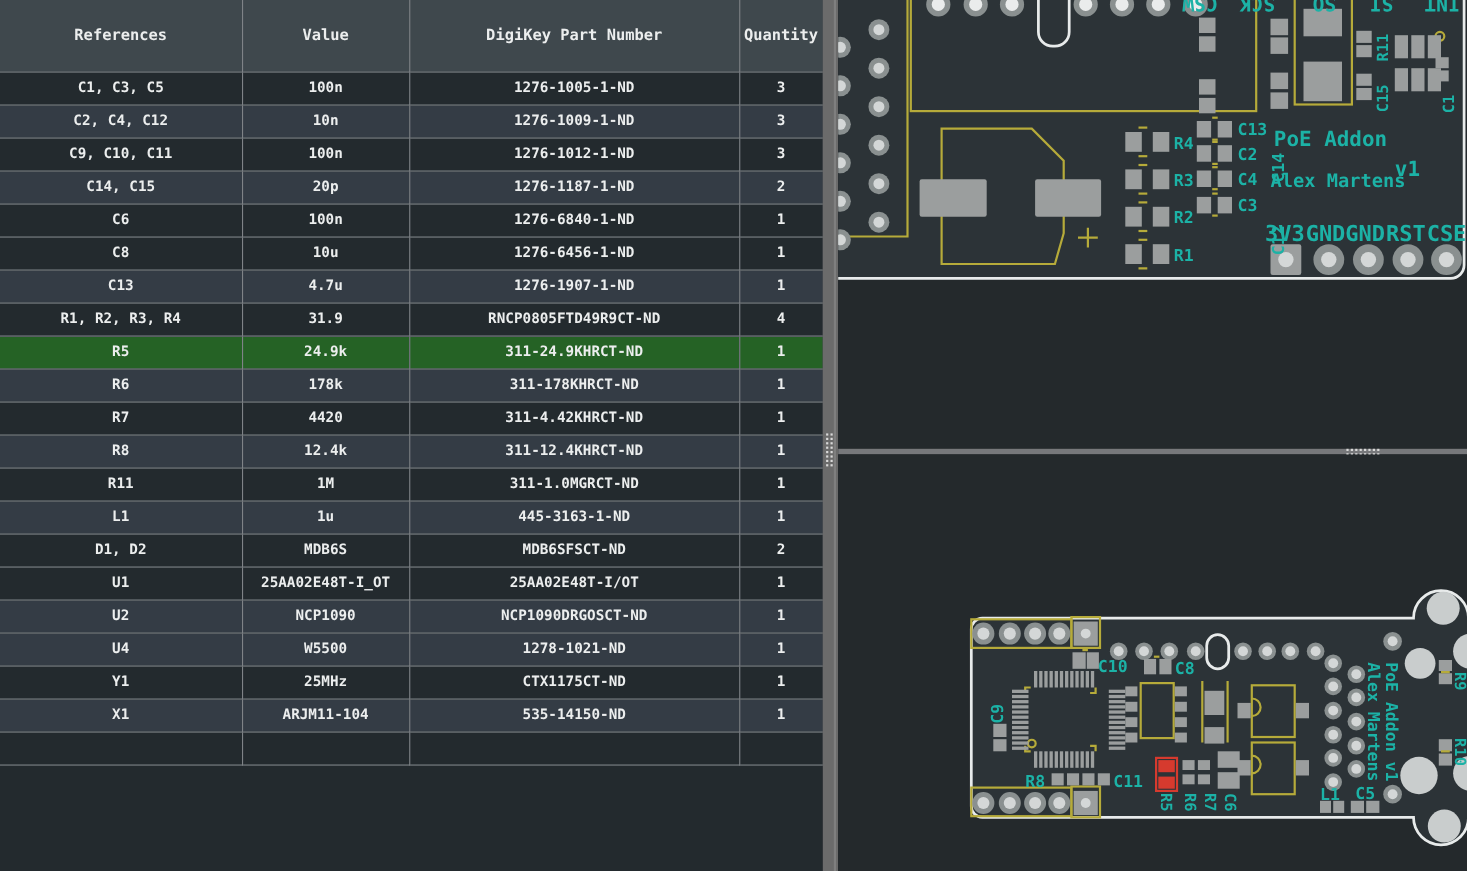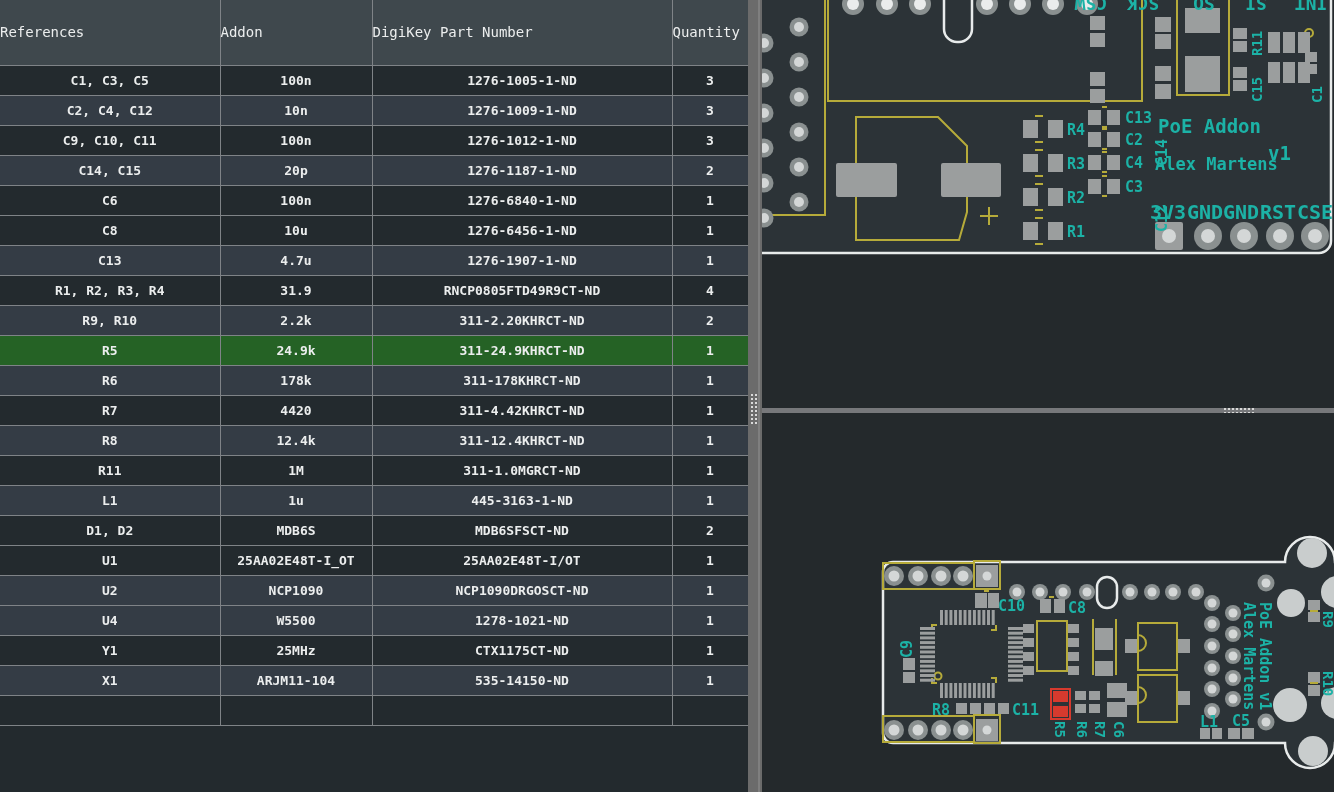--- a/index.html
+++ b/index.html
@@ -8,21 +8,21 @@
     position:relative; width:1334px; height:792px; overflow:hidden;
     background:var(--canvas); font-family:"DejaVu Sans Mono", monospace;
   }
   
   #bom-pane { position:absolute; left:0; top:0; width:748px; height:792px; overflow:hidden; background:var(--row-odd); }
   #bom-table { width:748px; border-collapse:collapse; table-layout:fixed; }
   #bom-table col.c0 { width:220px; } #bom-table col.c1 { width:152px; }
   #bom-table col.c2 { width:300px; } #bom-table col.c3 { width:76px; }
   #bom-table th {
     height:65px; background:var(--header-bg); color:var(--text);
-    font-size:14px; font-weight:normal; text-align:left;
+    font-size:14px; font-weight:bold; text-align:center;
     border-right:1px solid var(--grid); border-bottom:1px solid var(--grid);
   }
   #bom-table td {
     height:30px; color:var(--text); font-size:13px; font-weight:bold; text-align:center;
     border-right:1px solid var(--grid); border-bottom:1px solid var(--grid);
     overflow:hidden; white-space:nowrap;
   }
   tr.odd  td { background:var(--row-odd);margin-left:38px; }
   tr.even td { background:var(--row-even); }
   tr.selected td { background:var(--row-selected); }
@@ -54,21 +54,21 @@
     <table id="bom-table">
       <colgroup>
           <col class="c0">
           <col class="c1">
           <col class="c2">
           <col class="c3">
         </colgroup>
       <thead>
         <tr>
           <th>References</th>
-          <th>Addon</th>
+          <th>Value</th>
           <th>DigiKey Part Number</th>
           <th>Quantity</th>
         </tr>
       </thead>
       <tbody id="bom-tbody">
           <tr class="odd">
             <td>C1, C3, C5</td>
             <td>100n</td>
             <td>1276-1005-1-ND</td>
             <td>3</td>
@@ -107,26 +107,20 @@
             <td>C13</td>
             <td>4.7u</td>
             <td>1276-1907-1-ND</td>
             <td>1</td>
           </tr>
           <tr class="odd">
             <td>R1, R2, R3, R4</td>
             <td>31.9</td>
             <td>RNCP0805FTD49R9CT-ND</td>
             <td>4</td>
-          </tr>
-          <tr class="even">
-            <td>R9, R10</td>
-            <td>2.2k</td>
-            <td>311-2.20KHRCT-ND</td>
-            <td>2</td>
           </tr>
           <tr class="selected">
             <td>R5</td>
             <td>24.9k</td>
             <td>311-24.9KHRCT-ND</td>
             <td>1</td>
           </tr>
           <tr class="even">
             <td>R6</td>
             <td>178k</td>

